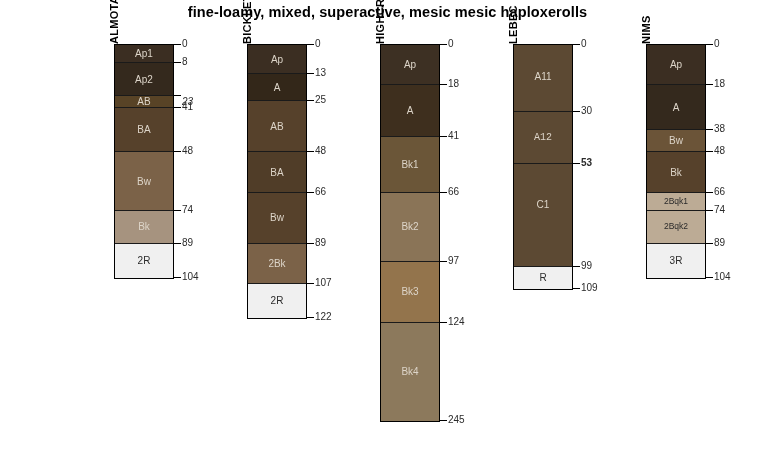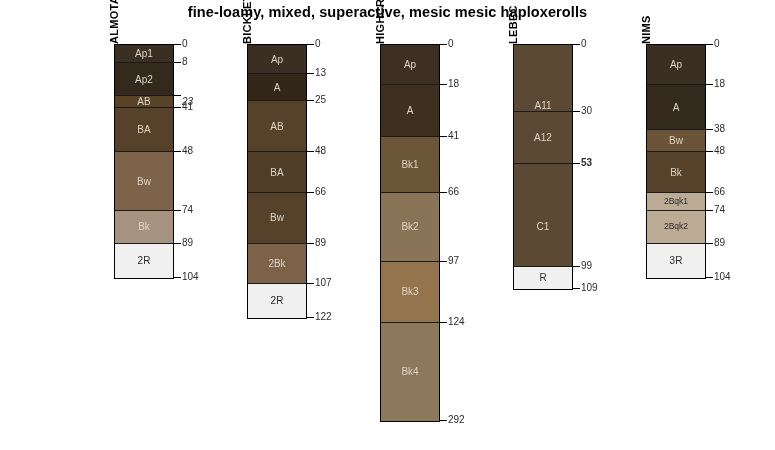--- a/index.html
+++ b/index.html
@@ -183,31 +183,31 @@
       <div class="depth-label" style="top: 35.284px;">18</div>
       <div class="depth-tick" style="top: 91.758px;"></div>
       <div class="depth-label" style="top: 86.758px;">41</div>
       <div class="depth-tick" style="top: 147.708px;"></div>
       <div class="depth-label" style="top: 142.708px;">66</div>
       <div class="depth-tick" style="top: 217.086px;"></div>
       <div class="depth-label" style="top: 212.086px;">97</div>
       <div class="depth-tick" style="top: 277.512px;"></div>
       <div class="depth-label" style="top: 272.512px;">124</div>
       <div class="depth-tick" style="top: 375.984px;"></div>
-      <div class="depth-label" style="top: 370.984px;">292</div>
+      <div class="depth-label" style="top: 370.984px;">245</div>
     </div>
     <div class="profile" style="left: 513px; top: 44px;">
       <div class="profile-name" style="left: -6px; top: 0px;">LEBEC</div>
       <div class="column" style="height: 243.942px;">
         <div class="horizon" style="top: 0px; height: 67.14px; background: rgb(92, 73, 51);"></div>
-        <div class="horizon-label" style="top: 26px; margin-top: 29px;">A11</div>
+        <div class="horizon-label" style="top: 26px;">A11</div>
         <div class="horizon" style="top: 67.14px; height: 51.474px; background: rgb(92, 73, 51);"></div>
-        <div class="horizon-label" style="top: 86.877px;">A12</div>
+        <div class="horizon-label" style="top: 86.877px; font-family: Liberation Mono, monospace;">A12</div>
         <div class="horizon" style="top: 118.614px; height: 102.948px; background: rgb(92, 73, 51);"></div>
-        <div class="horizon-label" style="top: 176px;">C1</div>
+        <div class="horizon-label" style="top: 154px;">C1</div>
         <div class="horizon" style="top: 221.562px; height: 22.38px; background: rgb(240, 240, 240); border-bottom: none;"></div>
         <div class="horizon-label dark-text" style="top: 226.752px;">R</div>
       </div>
       <div class="depth-tick" style="top: 0px;"></div>
       <div class="depth-label" style="top: -5px;">0</div>
       <div class="depth-tick" style="top: 67.14px;"></div>
       <div class="depth-label" style="top: 62.14px;">30</div>
       <div class="depth-tick" style="top: 118.614px;"></div>
       <div class="depth-label" style="top: 113.614px; font-weight: bold;">53</div>
       <div class="depth-tick" style="top: 221.562px;"></div>

